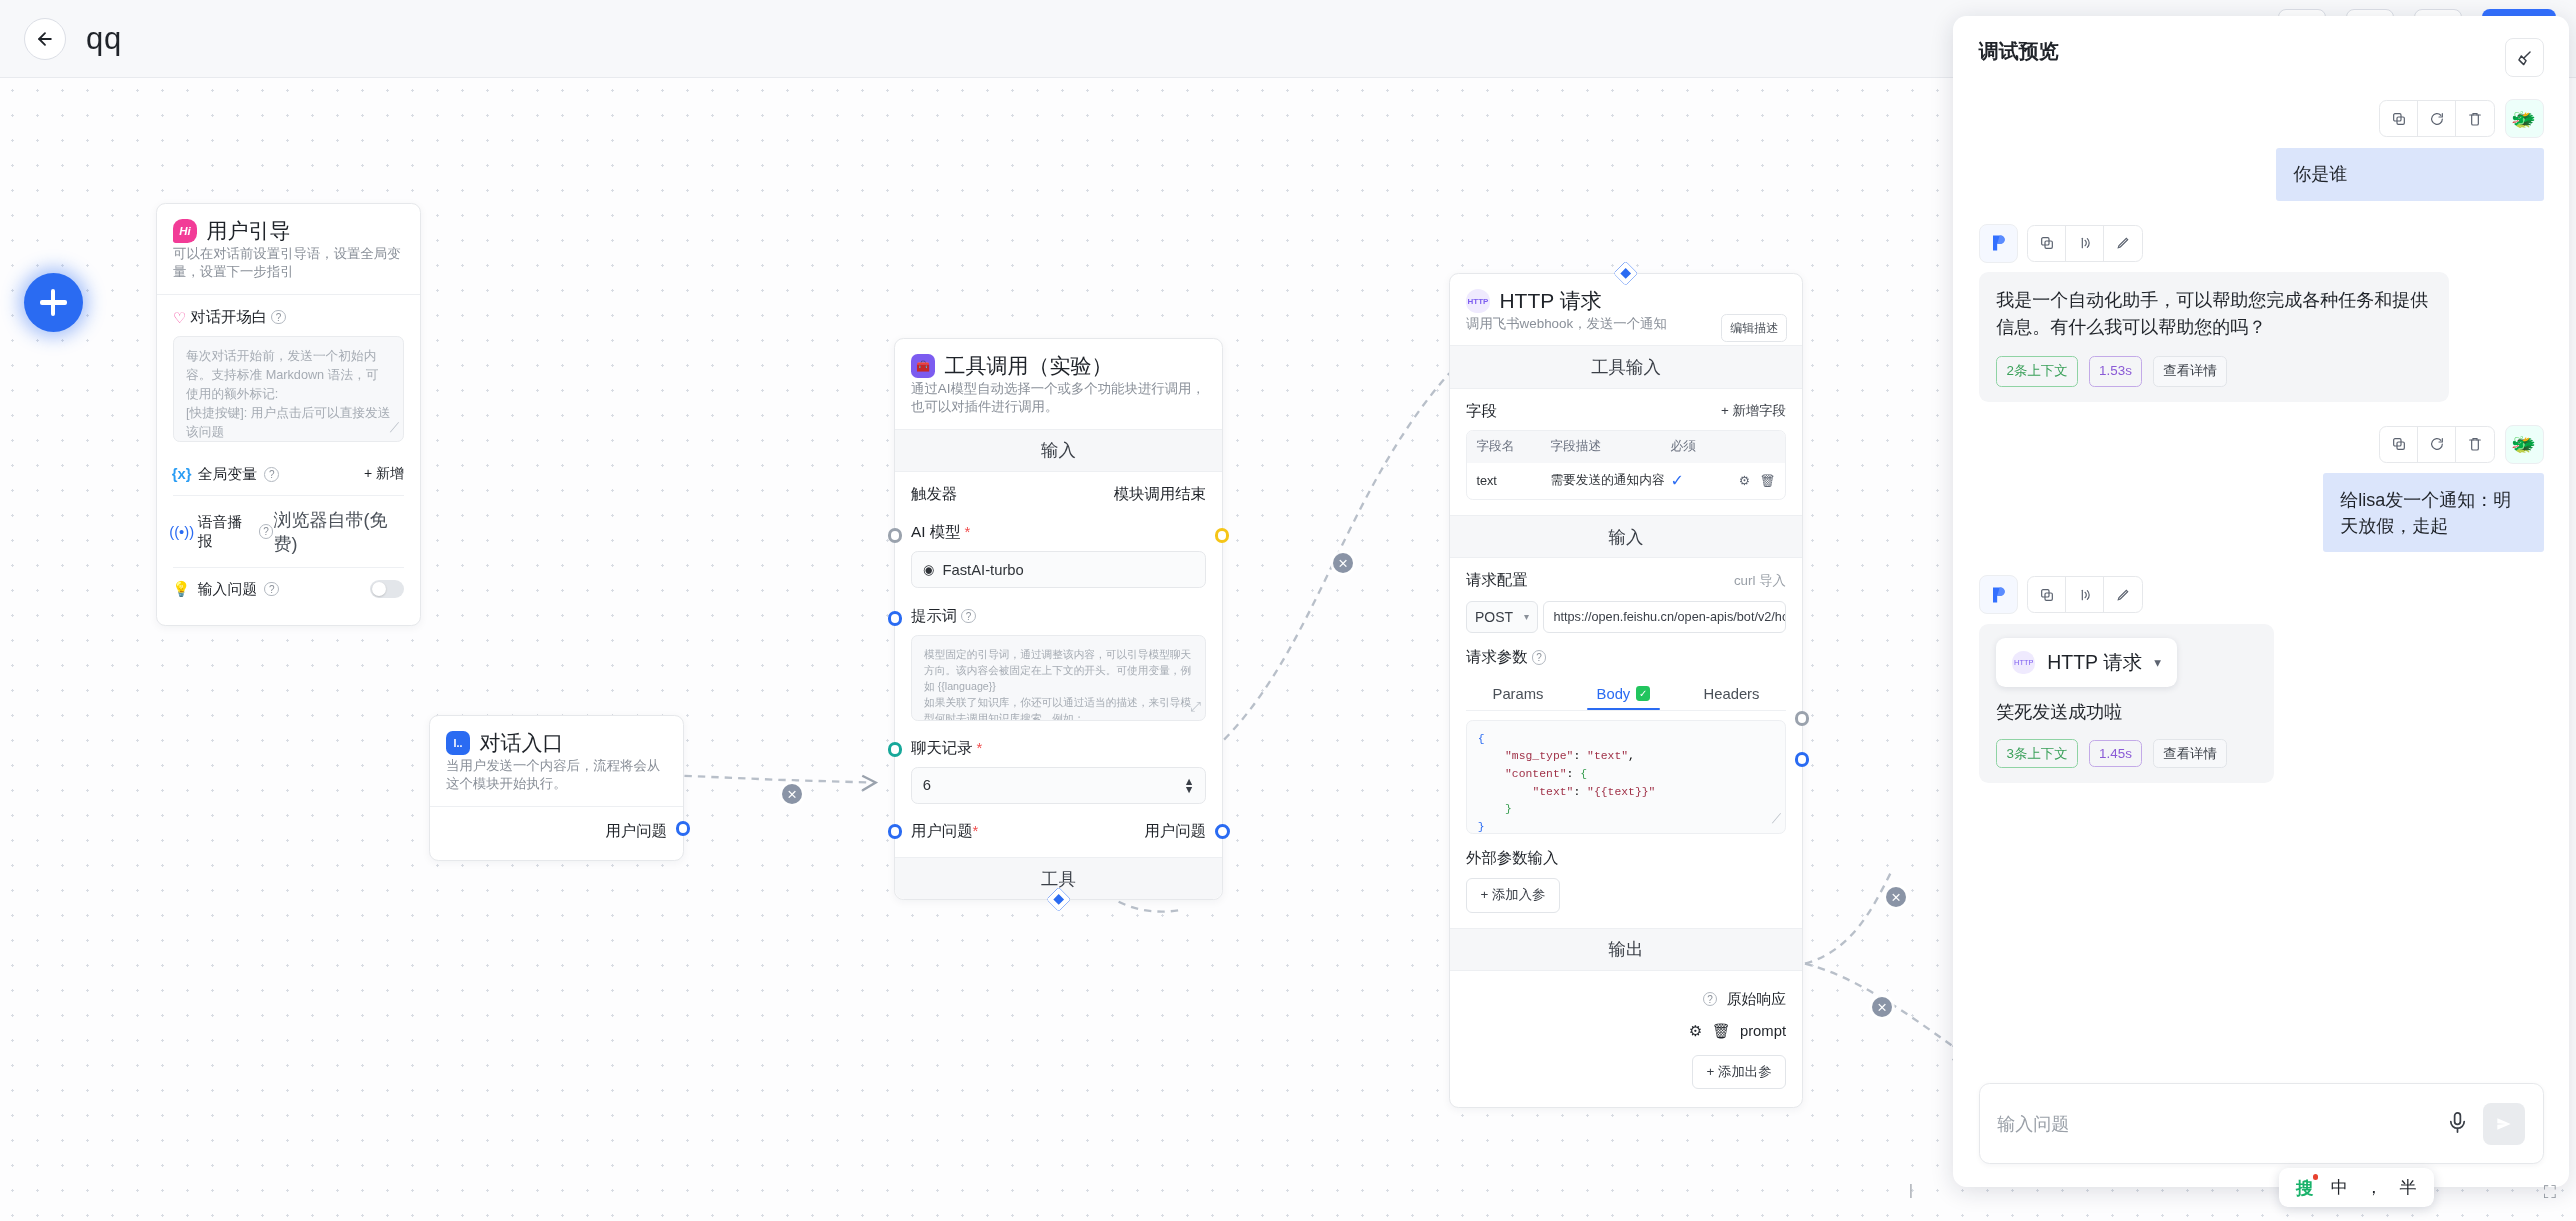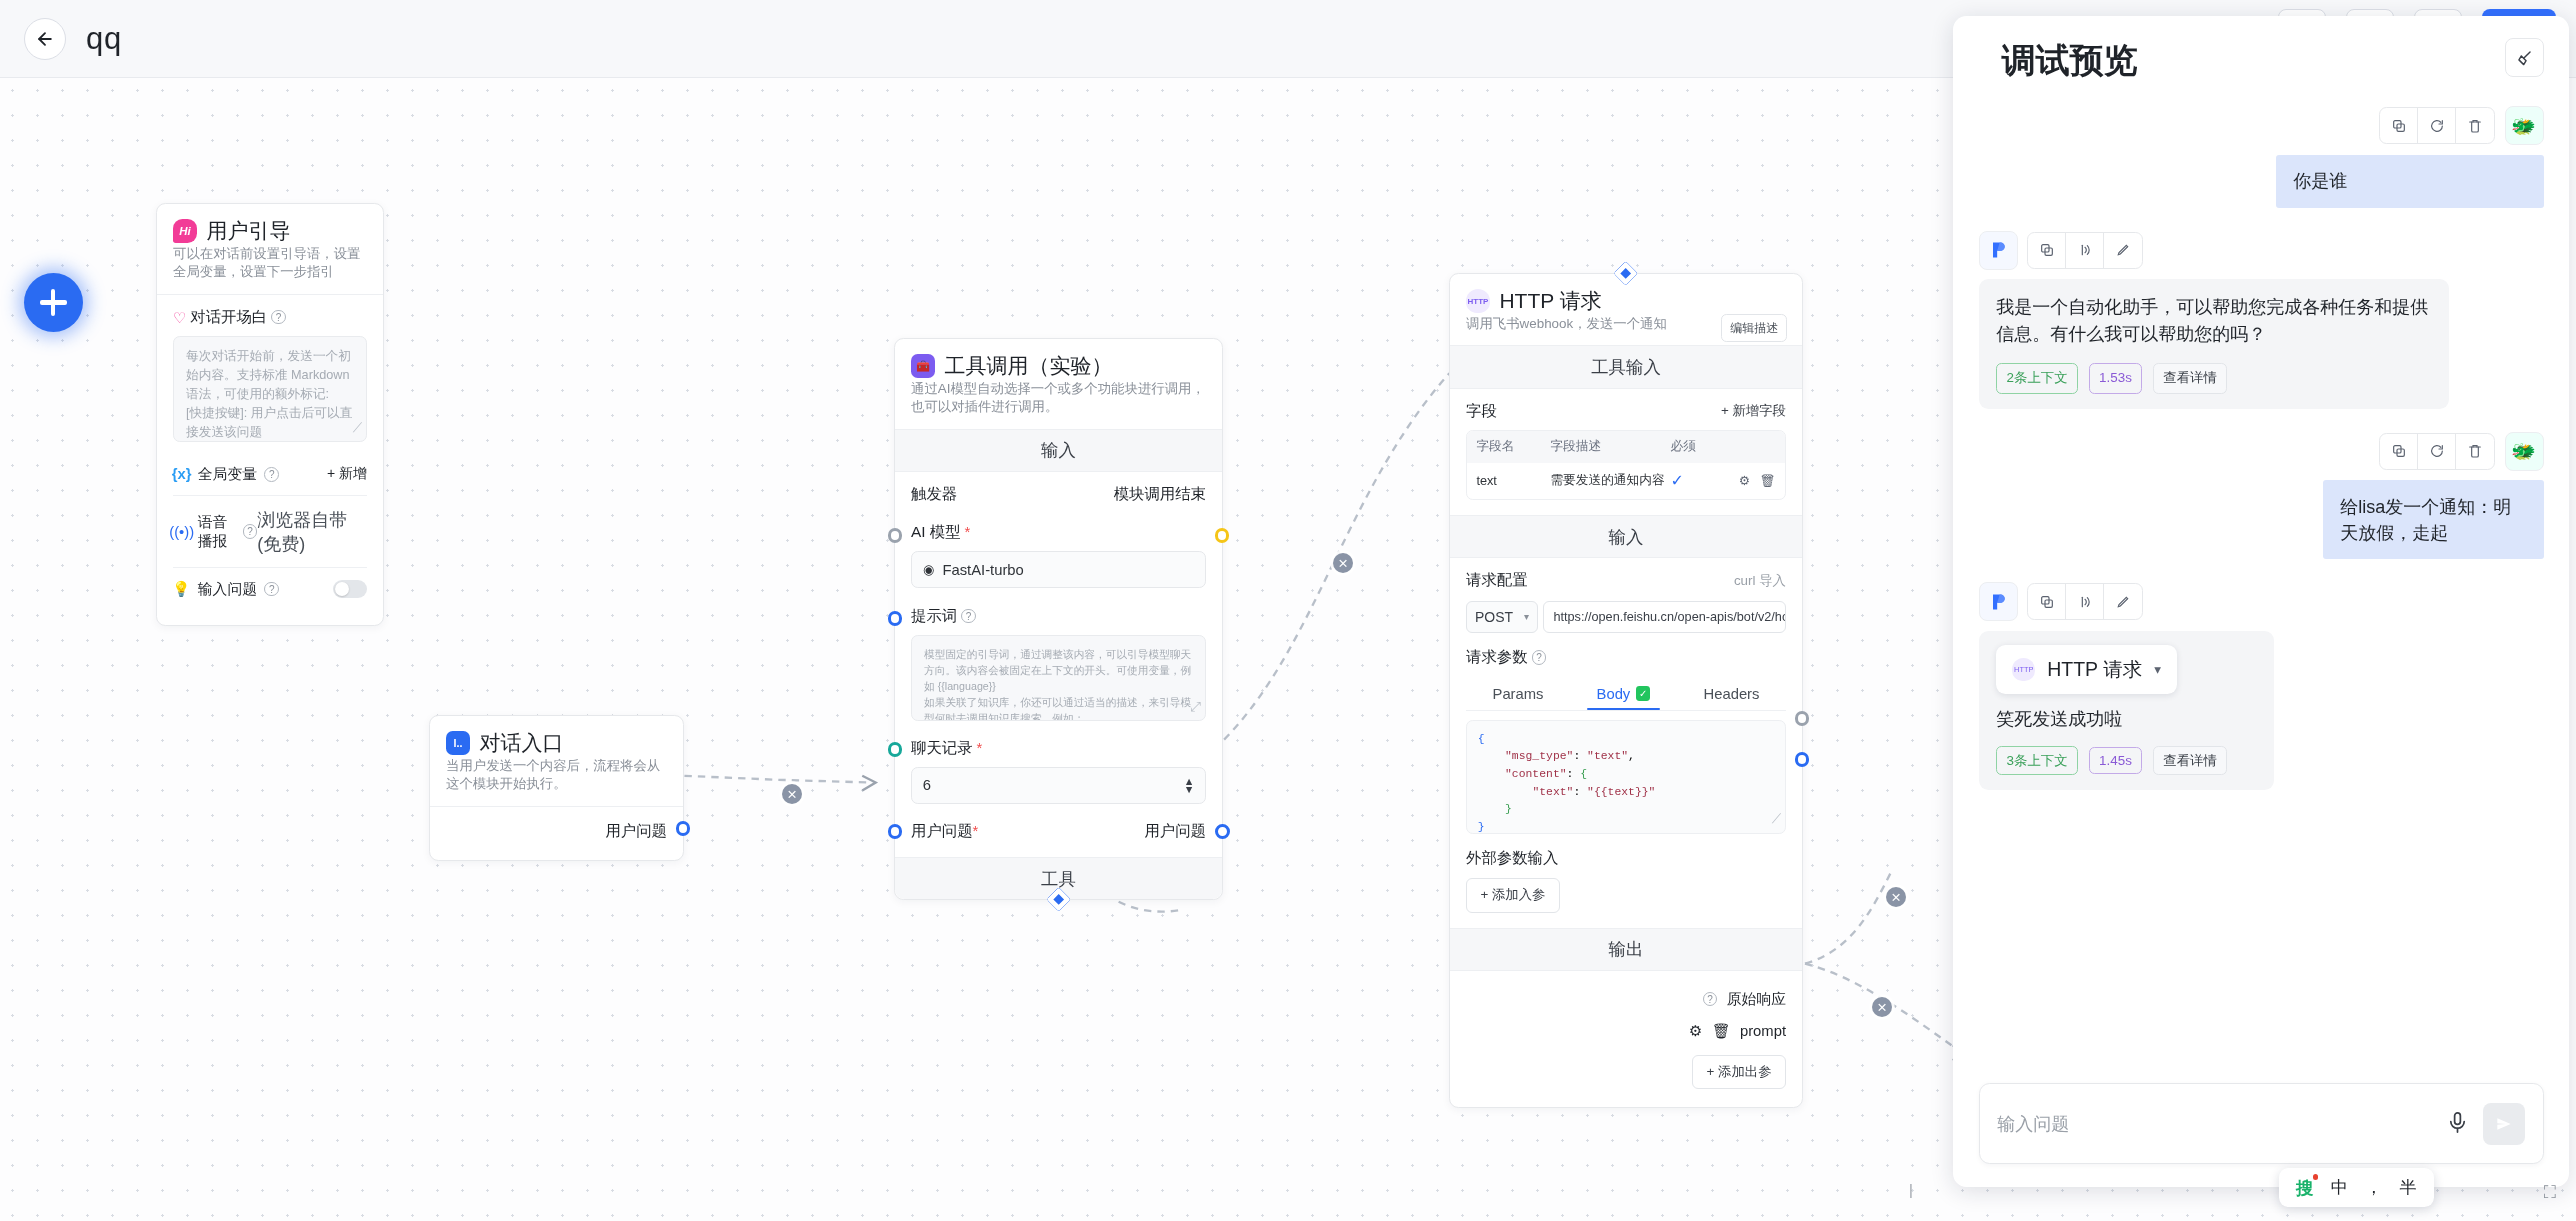--- a/index.html
+++ b/index.html
@@ -88,21 +88,21 @@
   .port {
     position: absolute; width: 14.8px; height: 14.8px; border-radius: 50%;
     background: #fff; border: 3.4px solid #2a6bf2; z-index: 6;
   }
   .port.gray { border-color: #9aa2ad; }
   .port.teal { border-color: #17a89a; }
   .port.amber { border-color: #f5c518; }
   .port-row { display: flex; align-items: center; justify-content: space-between; font-size: 15.4px; color: #1f2329; }
 
   
-  #node-guide { left: 156px; top: 125px; width: 228px; }
+  #node-guide { left: 156px; top: 125px; width: 265px; }
   .guide-row {
     display: flex; align-items: center; justify-content: space-between;
     padding: 11.4px 0; border-top: 0.7px solid #eef0f3; font-size: 14.8px; color: #1f2329;
   }
   .guide-row:first-of-type { border-top: none; }
   .guide-left { display: flex; align-items: center; gap: 7.4px; }
   .guide-ico { width: 17.4px; height: 17.4px; display: inline-flex; align-items: center; justify-content: center; }
   .guide-val { font-size: 18px; color: #4a5058; }
   .guide-add { font-size: 14px; color: #1f2329; }
   .switch { width: 34px; height: 18px; border-radius: 9.4px; background: #e3e6ea; position: relative; }
@@ -167,21 +167,21 @@
     box-shadow: inset 0 0 0 4.7px #fff, inset 0 0 0 8.7px #2a6bf2;
   }
 
   
   .panel {
     position: absolute; right: 6.7px; top: 16px; width: 616px; height: 1171px;
     background: #fff; border-radius: 13.4px; box-shadow: 0 4px 23px rgba(20,30,60,.14);
     z-index: 10; display: flex; flex-direction: column; overflow: hidden;
   }
   .panel-head { padding: 21.5px 25.5px 5.4px 25.5px; display: flex; align-items: flex-start; justify-content: space-between; }
-  .panel-title { font-size: 34px; font-weight: bold; color: #1f2329; margin-left: 23px; }
+  .panel-title { font-size: 20px; font-weight: bold; color: #1f2329; }
   .clear-btn {
     width: 39px; height: 39px; border: 0.7px solid #e6e8eb; border-radius: 8px; background: #fff;
     display: flex; align-items: center; justify-content: center;
   }
   .chat { flex: 1; padding: 17.4px 25.5px 6.7px 25.5px; overflow: hidden; }
   .msg { margin-bottom: 23px; }
   .msg-actions { display: flex; align-items: center; gap: 9.4px; margin-bottom: 9.4px; }
   .msg-actions.right { justify-content: flex-end; }
   .act-group { display: flex; border: 0.7px solid #e6e8eb; border-radius: 7.4px; overflow: hidden; background:#fff; }
   .act-btn { width: 38px; height: 35px; display: flex; align-items: center; justify-content: center; border-right: 0.7px solid #e6e8eb; }

